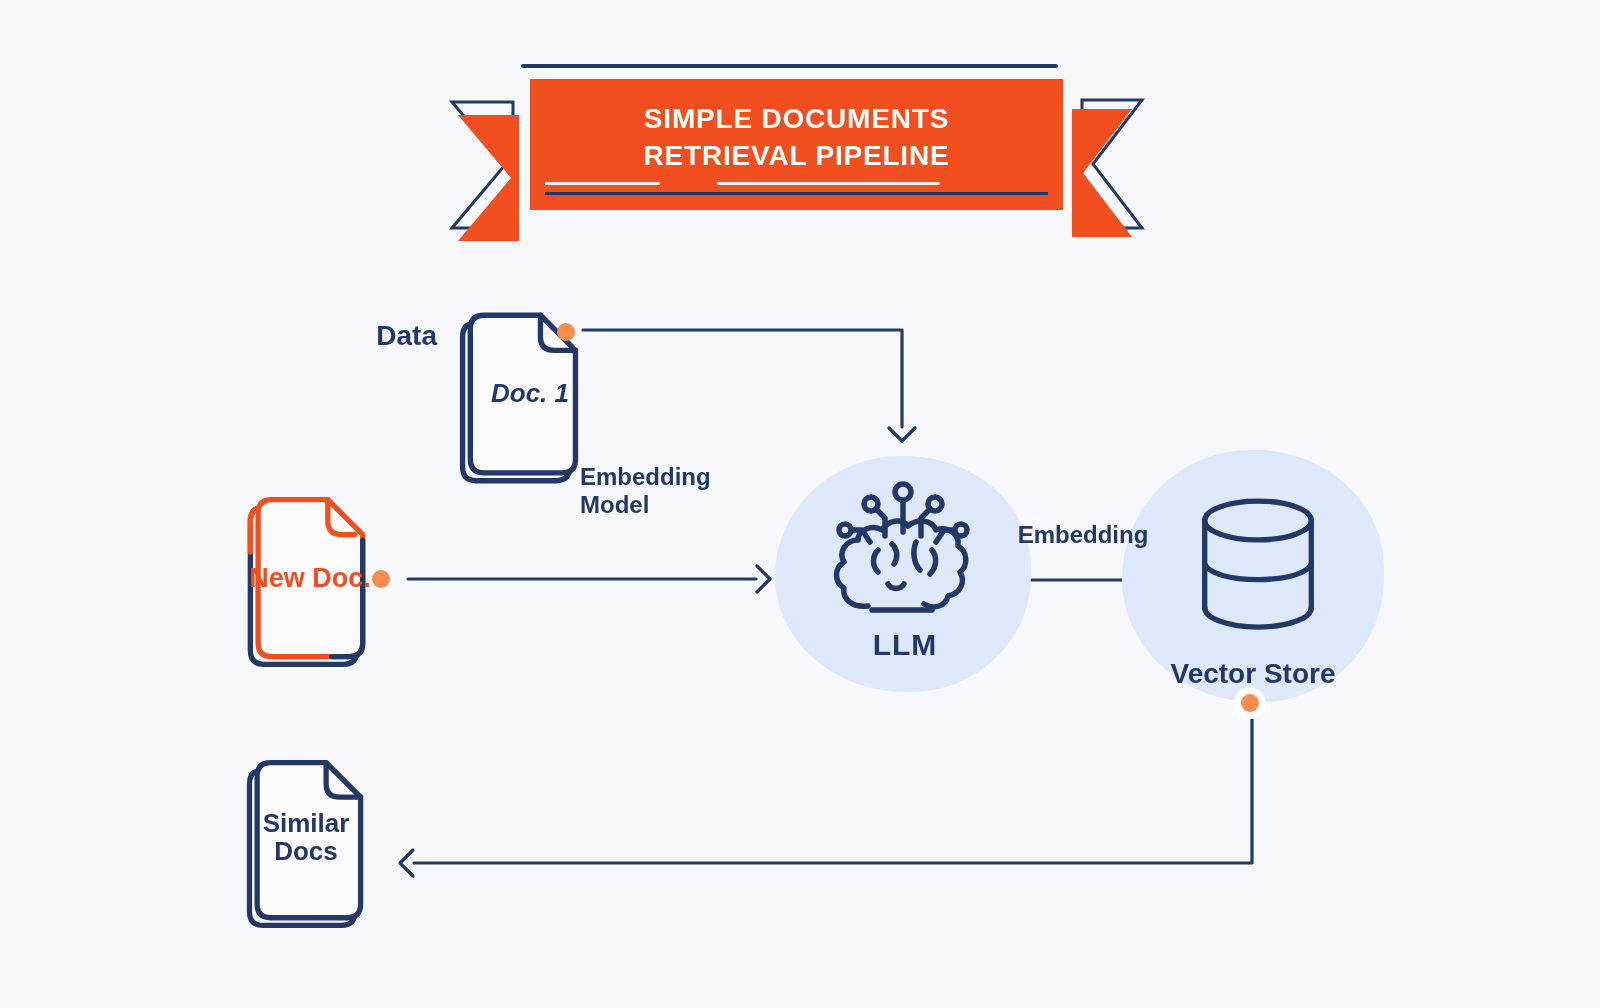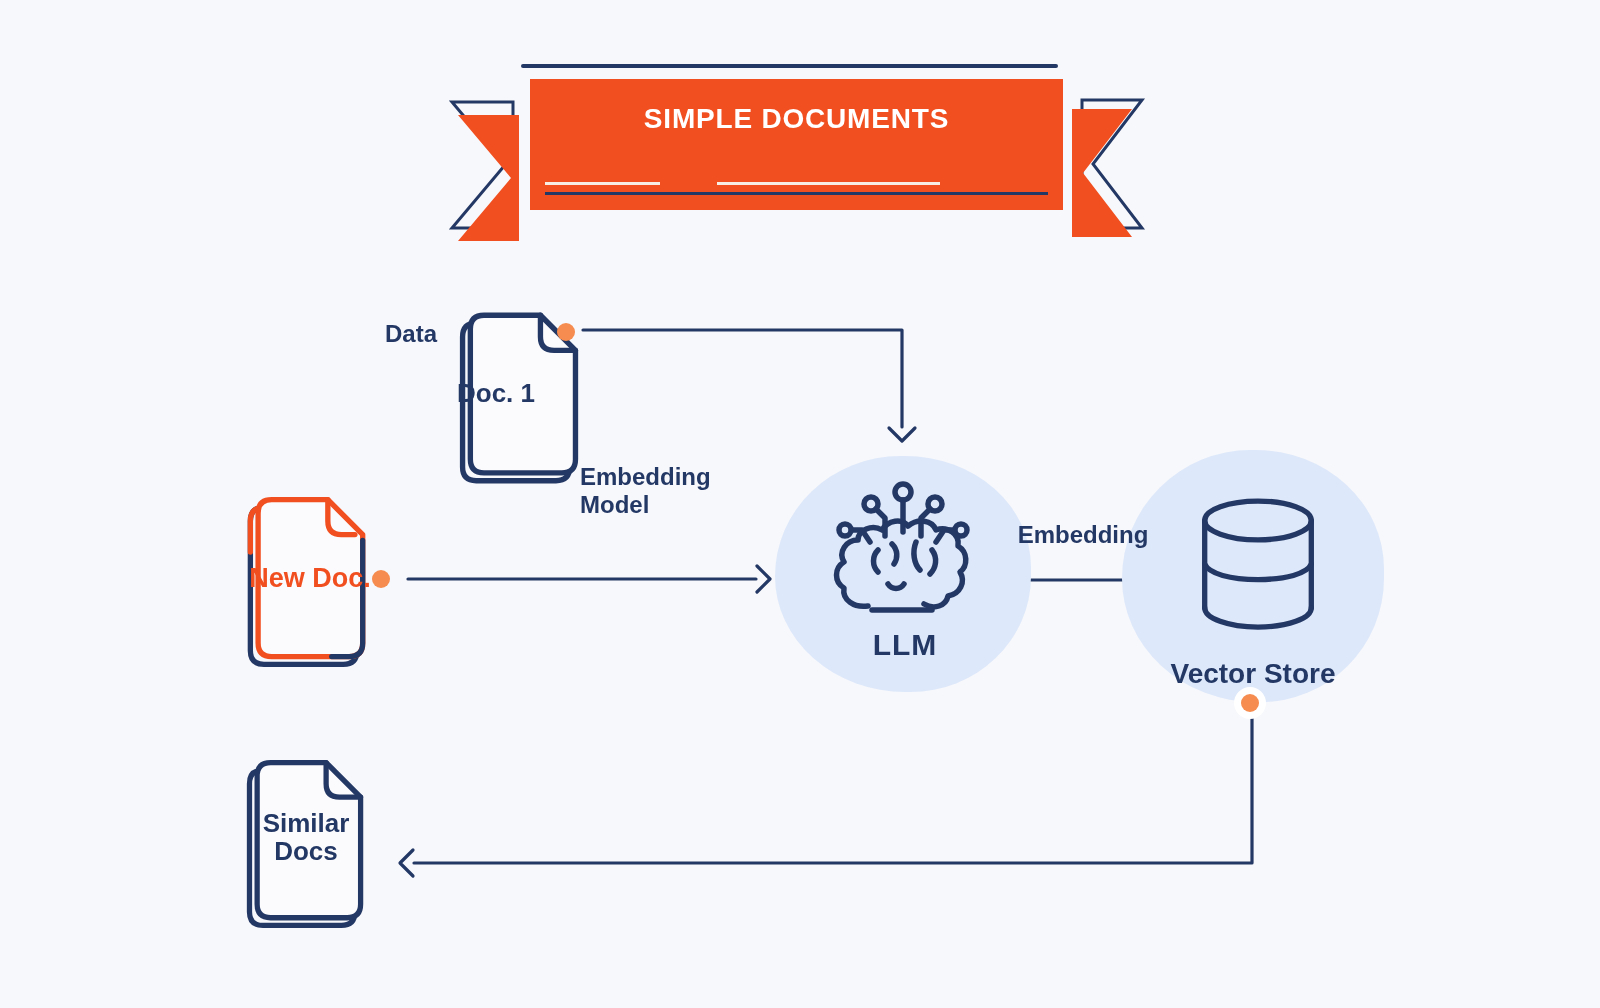--- a/index.html
+++ b/index.html
@@ -21,22 +21,22 @@
   .banner-underline-left{left:545px;top:182px;width:115px;height:3px;background:#F7EFE6;}
   .banner-underline-right{left:717px;top:182px;width:223px;height:3px;background:#F7EFE6;}
   .banner-bottom-line{left:545px;top:192px;width:503px;height:3px;background:#243865;}
   .tail{overflow:visible;}
   
   .node-circle{background:#DDE8FA;border-radius:50% 50% 48% 52%/52% 48% 50% 50%;}
   .llm-circle{left:775px;top:456px;width:256px;height:236px;}
   .vs-circle{left:1122px;top:450px;width:262px;height:252px;}
   
   .lbl{font-weight:800;color:#243865;}
-  .data-label{left:337px;top:320px;width:100px;text-align:right;font-size:24px;}
-  .doc1-label{left:457px;top:378px;width:146px;font-size:26px;}
+  .data-label{left:337px;top:320px;width:100px;text-align:right;font-size:28px;}
+  .doc1-label{left:457px;top:378px;width:146px;text-align:center;font-size:26px;font-style:italic;}
   .newdoc-label{left:234px;top:563px;width:152px;text-align:center;font-size:27px;color:#F14F1F;}
   .emb-model-label{left:580px;top:463px;width:200px;text-align:left;font-size:24px;line-height:28px;}
   .llm-label{left:830px;top:628px;width:150px;text-align:center;font-size:30px;letter-spacing:1px;}
   .embeddings-label{left:983px;top:521px;width:200px;text-align:center;font-size:24px;}
   .vs-label{left:1153px;top:646px;width:200px;text-align:center;font-size:28px;margin-top:12px;}
   .similar-label{left:233px;top:809px;width:146px;text-align:center;font-size:26px;line-height:28px;}
   
   .nline{stroke:#243865;stroke-width:3.2;fill:none;stroke-linecap:round;stroke-linejoin:round;}
   .doc-stroke{stroke:#243865;stroke-width:5.5;fill:none;stroke-linecap:round;stroke-linejoin:round;}
   .doc-front{fill:#FBFBFD;}
@@ -75,20 +75,21 @@
     <path d="M12,21 L73,21 L73,147 L12,147 L65,84 Z" fill="#F14F1F"></path>
   </svg>
   <svg class="abs tail" style="left:1066px;top:92px" width="86" height="154" viewBox="0 0 86 154">
     <path d="M16,8 L76,8 L27,72 L76,136 L16,136 Z" fill="none" stroke="#243865" stroke-width="3"></path>
     <path d="M6,17 L66,17 L17,81 L66,145 L6,145 Z" fill="#F14F1F"></path>
   </svg>
 
   <div class="abs banner-plate"></div>
   <div class="abs banner-title">
     <div>SIMPLE DOCUMENTS</div>
+    <div>RETRIEVAL PIPELINE</div>
   </div>
   <div class="abs banner-underline-left"></div>
   <div class="abs banner-underline-right"></div>
   <div class="abs banner-bottom-line"></div>
 
   <div class="abs node-circle llm-circle"></div>
   <div class="abs node-circle vs-circle"></div>
 
   <svg class="abs" style="left:447px;top:305px" width="146" height="186" viewBox="0 0 150 190">
     <path class="doc-stroke" d="M30,18 Q16,18 16,32 L16,166 Q16,180 30,180 L112,180 Q126,180 126,166"></path>

